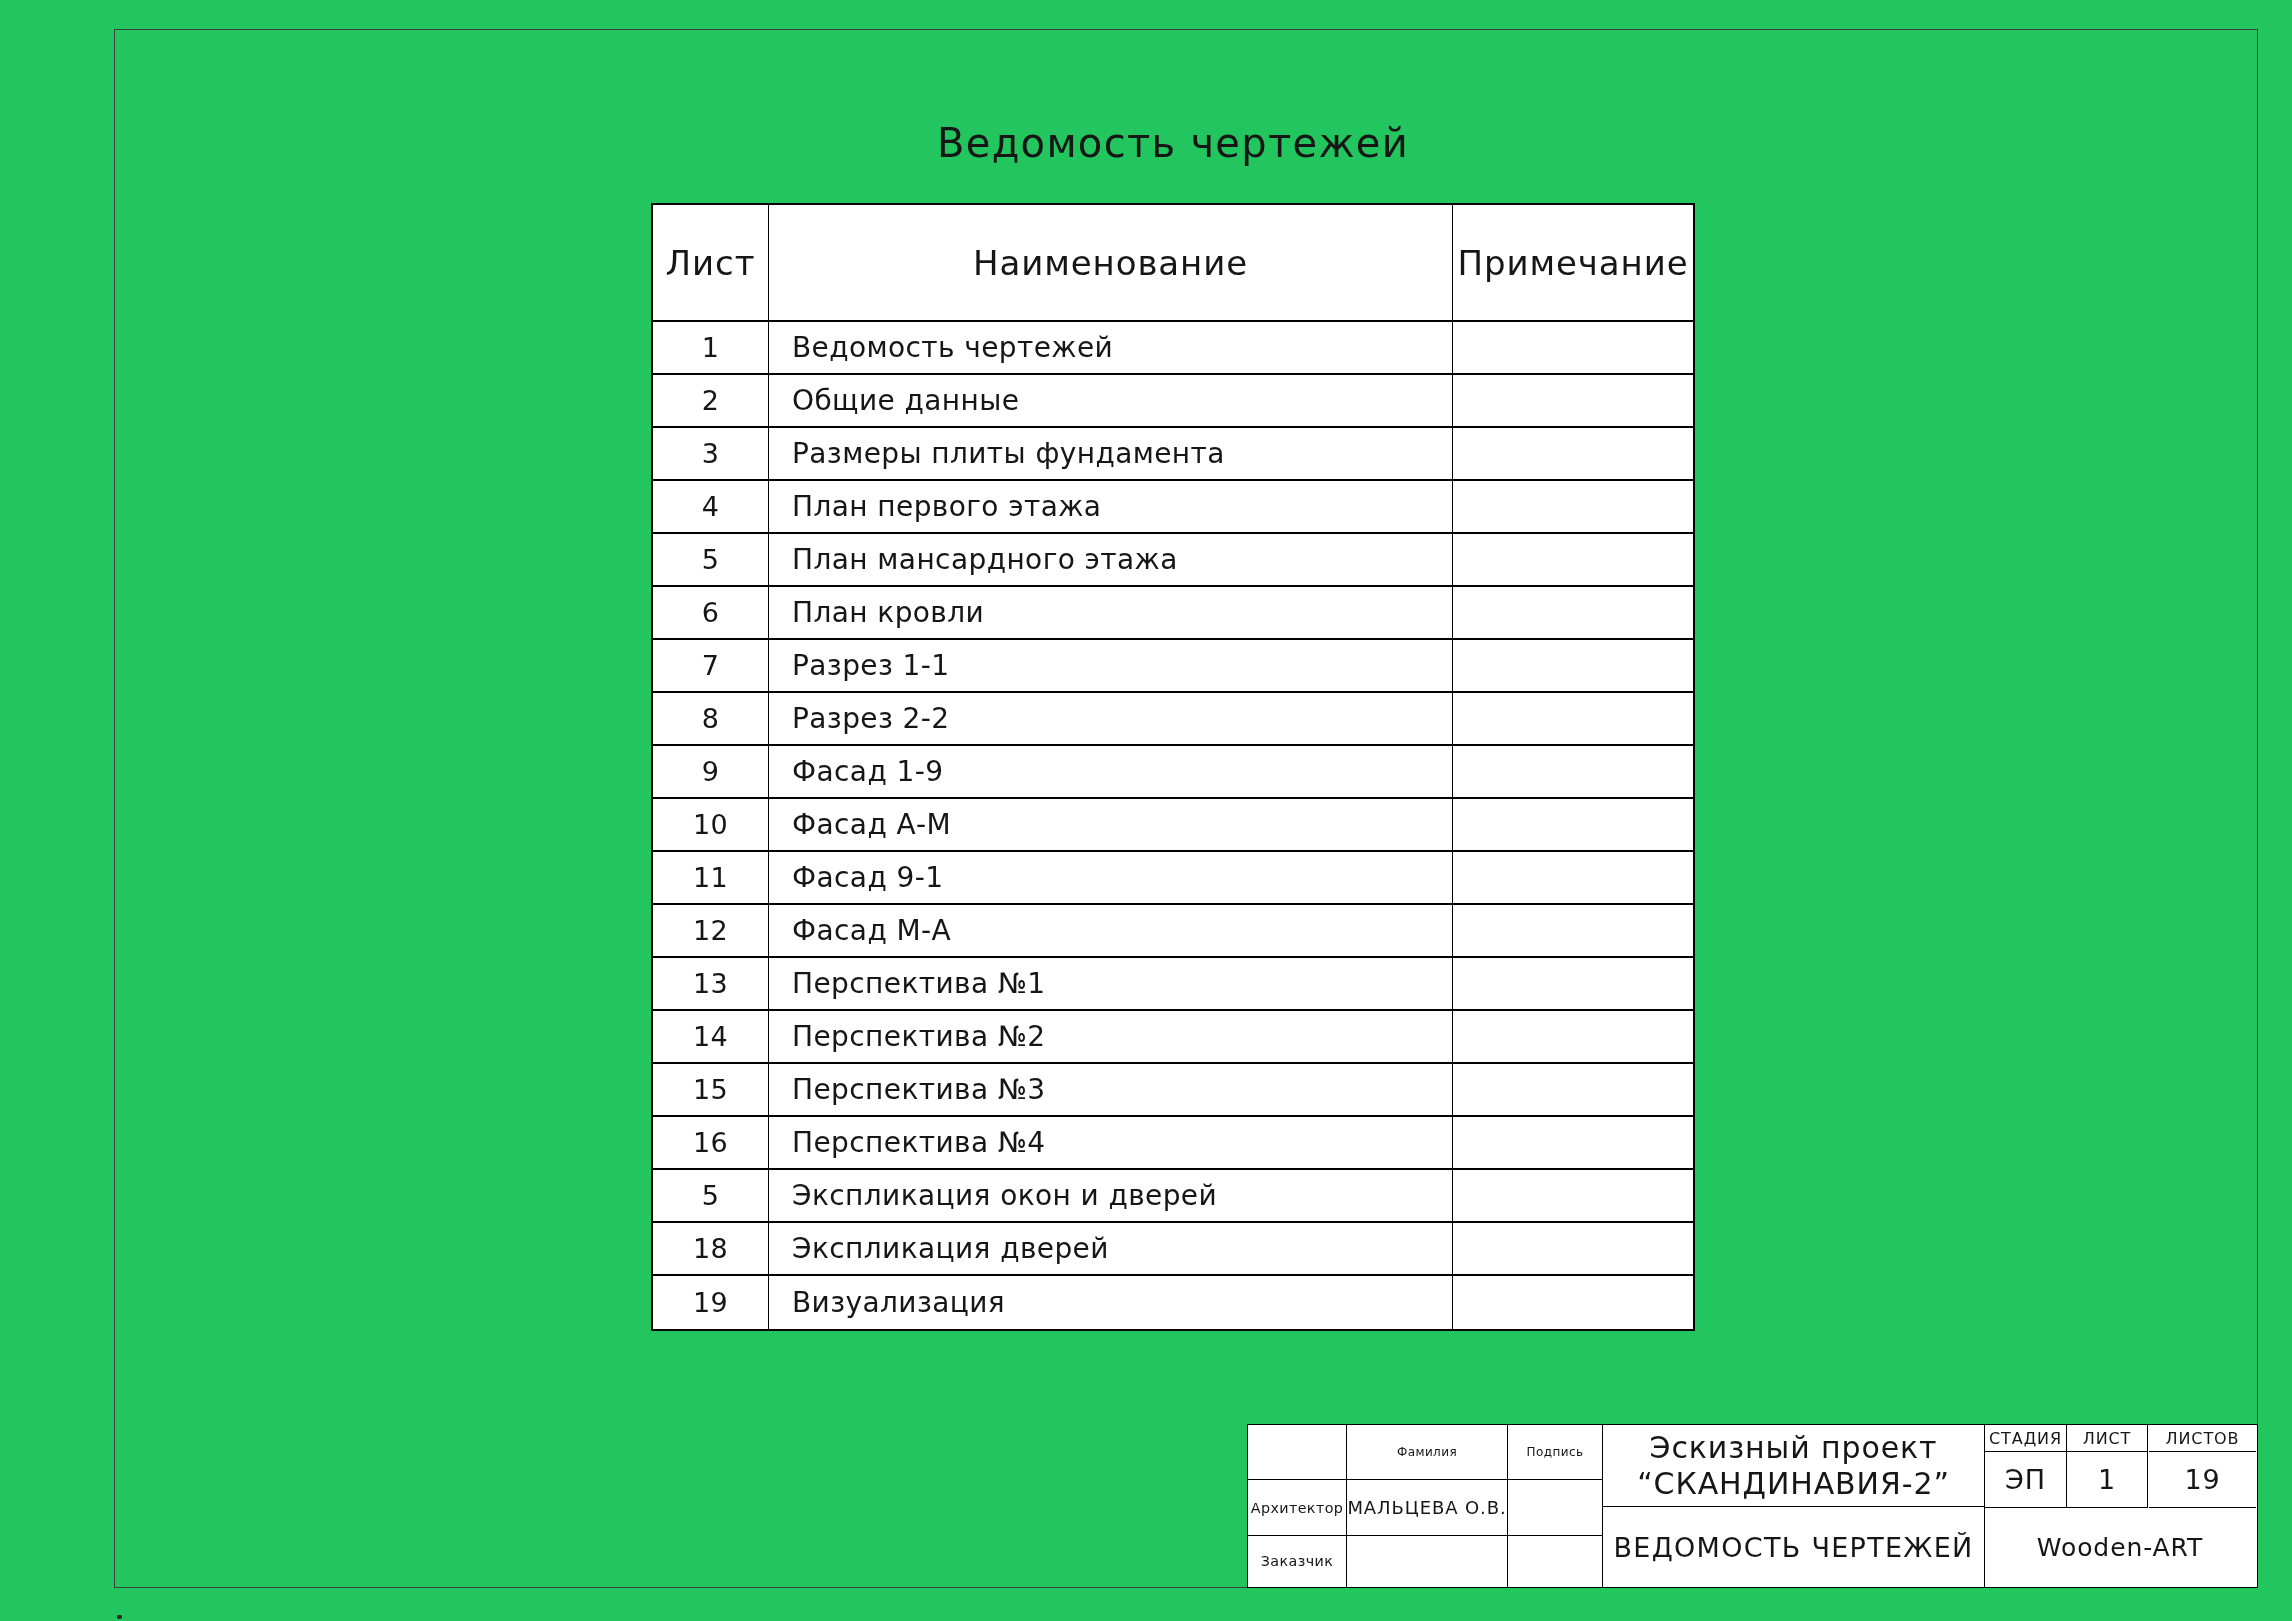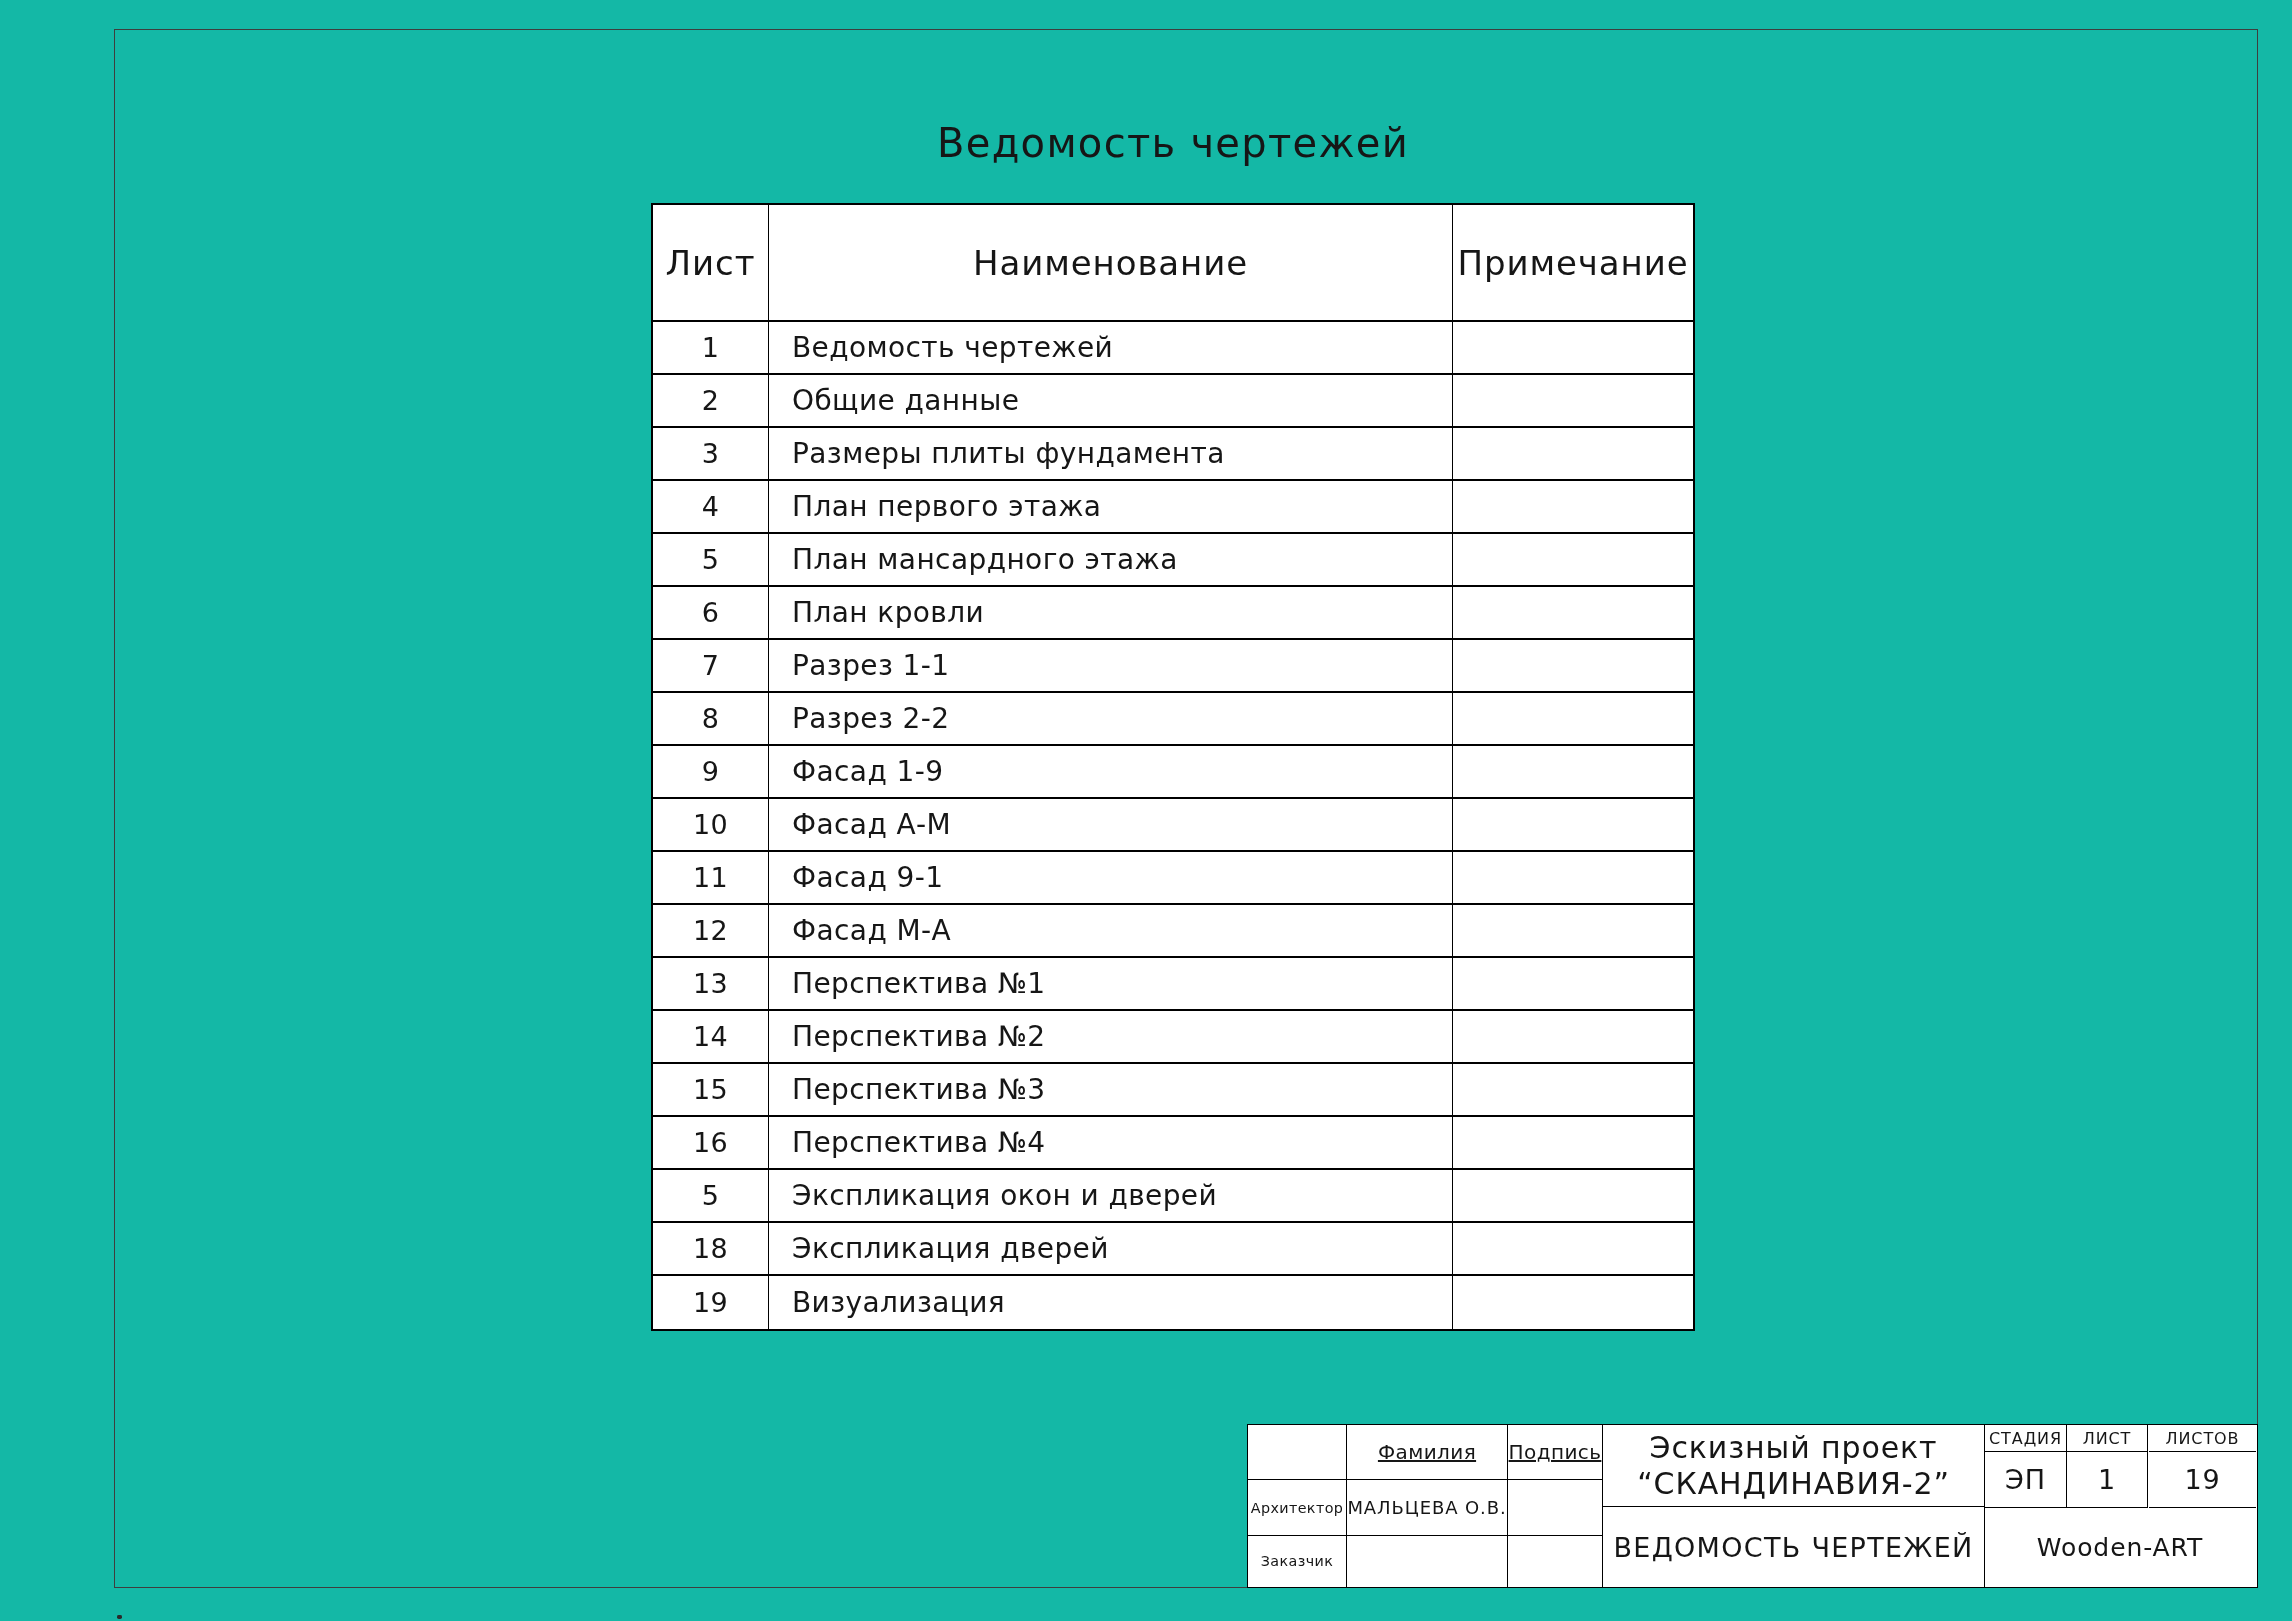--- a/index.html
+++ b/index.html
@@ -11,21 +11,21 @@
     width: 2293px;
     height: 1622px;
     position: relative;
     overflow: hidden;
     font-family: "DejaVu Sans", "Liberation Sans", sans-serif;
     color: #161616;
   }
   .page {
     position: absolute;
     inset: 0;
-    background: #14b8a6;
+    background: #22c55e;
   }
   
   .frame {
     position: absolute;
     left: 114px;
     top: 29px;
     width: 2144px;
     height: 1559px;
     border: 1.8px solid #3e3e3e;
     box-sizing: border-box;
@@ -97,21 +97,21 @@
     box-sizing: border-box;
     display: flex;
     align-items: center;
     justify-content: center;
     text-align: center;
     white-space: nowrap;
   }
   .b-r { border-right: 1.8px solid #000; }
   .b-b { border-bottom: 1.8px solid #000; }
   .tb-small  { font-size: 14.3px; letter-spacing: 0.4px; }
-  .tb-label  { font-size: 20px; letter-spacing: 0.4px; text-decoration: underline; }
+  .tb-label  { font-size: 12px; letter-spacing: 0.4px; }
   .tb-name   { font-size: 18px; letter-spacing: 0.9px; }
   .tb-proj   { font-size: 30px; line-height: 36px; letter-spacing: 0.9px; }
   .tb-doc    { font-size: 27px; letter-spacing: 1.3px; }
   .tb-hdr    { font-size: 16px; letter-spacing: 0.9px; }
   .tb-val    { font-size: 27px; letter-spacing: 0.9px; }
   .tb-comp   { font-size: 25px; letter-spacing: 0.9px; }
   
   .stray-dot {
     position: absolute;
     left: 117px;

